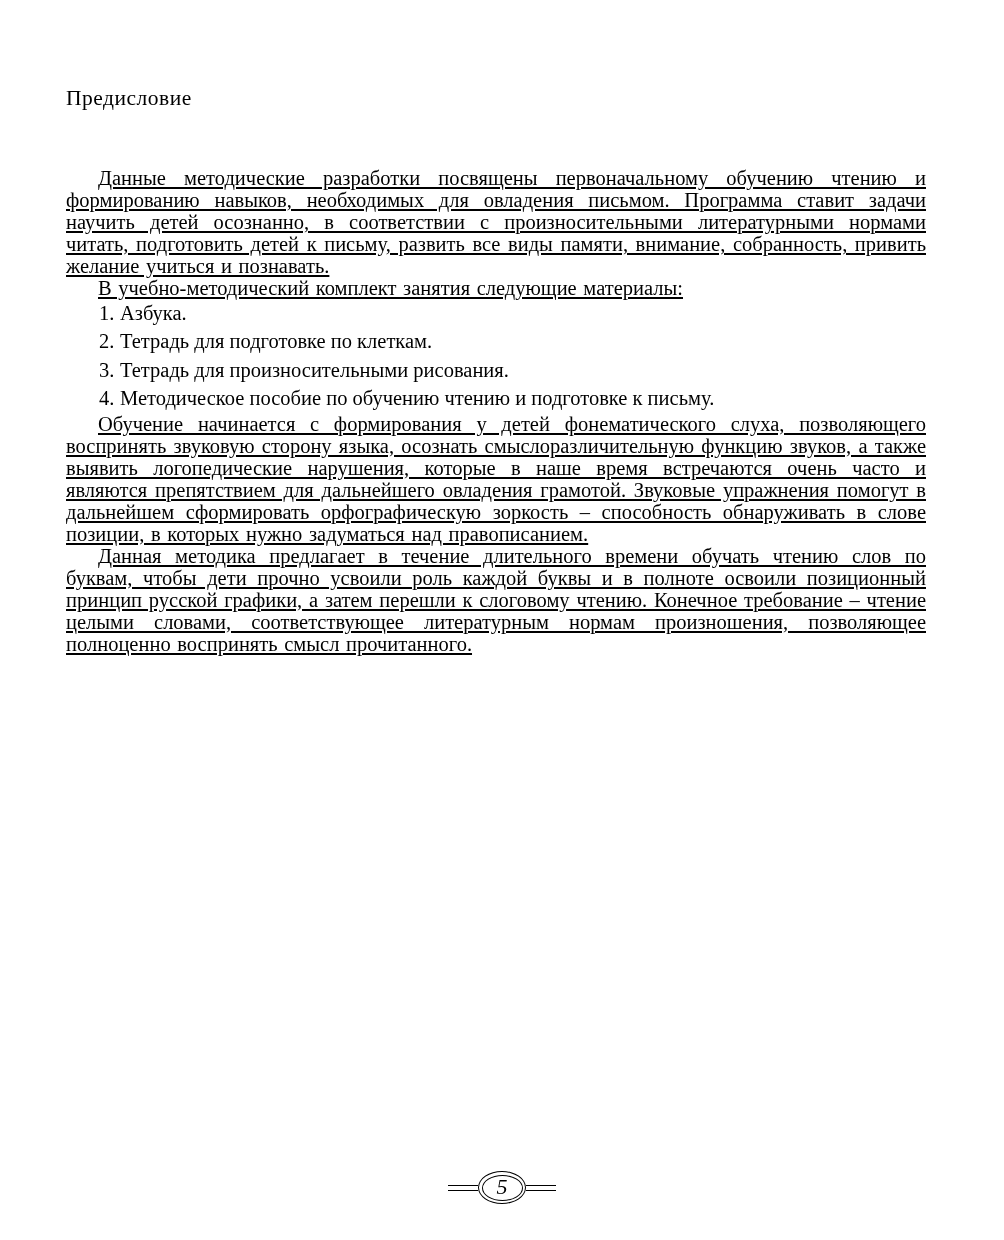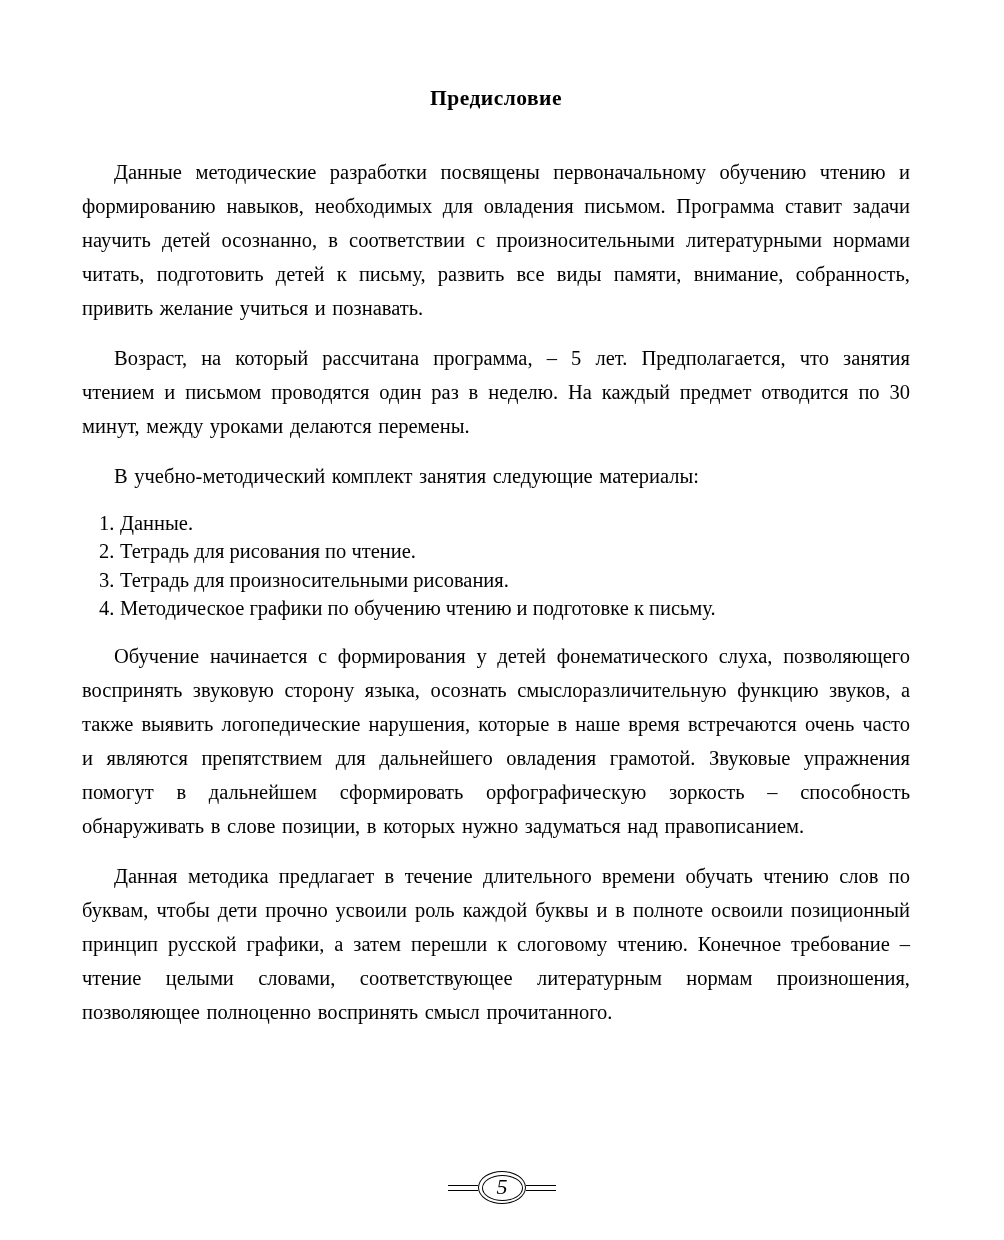--- a/index.html
+++ b/index.html
@@ -21,38 +21,39 @@
     background: #ffffff;
   }
   .content {
     position: absolute;
     left: 66px;
     top: 86px;
     width: 860px;
   }
   h1.doc-title {
     font-size: 21.5px;
-    font-weight: 700;
-    text-align: center;
+    font-weight: 400;
+    text-align: left;
     letter-spacing: 0.5px;
-    margin: 0 0 44px 0;
+    margin: 0 0 56px 0;
   }
   h2.section-title {
     font-size: 21px;
     font-weight: 700;
     text-align: center;
     letter-spacing: 0.4px;
     margin: 36px 0 0 0;
   }
   p.para {
     font-size: 20.5px;
-    line-height: 34px;
+    line-height: 22px;
     text-align: justify;
-    margin: 16px;
+    margin: 0;
     word-spacing: 1.5px;
+    text-decoration: underline;
   }
   .indent { text-indent: 32px; }
   .gap    { margin-top: 28px; }
   .gap2   { margin-top: 33px; }
   .materials-list {
     margin: 0;
     padding: 0;
   }
   .list-item {
     padding-left: 33px;
@@ -111,36 +112,35 @@
 </head>
 <body>
 
 <div class="page">
   <div class="content">
 
     <h1 class="doc-title">Предисловие</h1>
 
     <p class="para indent">Данные методические разработки посвящены первоначальному обучению чтению и формированию навыков, необходимых для овладения письмом. Программа ставит задачи научить детей осознанно, в соответствии с произносительными литературными нормами читать, подготовить детей к письму, развить все виды памяти, внимание, собранность, привить желание учиться и познавать.</p>
 
-    <p class="para indent gap">Возраст, на который рассчитана программа, – 5 лет. Предполагается, что занятия чтением и письмом проводятся один раз в неделю. На каждый предмет отводится по 30 минут, между уроками делаются перемены.</p>
 
     <p class="para indent gap">В учебно-методический комплект занятия следующие материалы:</p>
 
     <div class="materials-list">
       <div class="list-item">
-        <span class="num">1.</span><span>Данные.</span>
+        <span class="num">1.</span><span>Азбука.</span>
       </div>
       <div class="list-item">
-        <span class="num">2.</span><span>Тетрадь для рисования по чтение.</span>
+        <span class="num">2.</span><span>Тетрадь для подготовке по клеткам.</span>
       </div>
       <div class="list-item">
         <span class="num">3.</span><span>Тетрадь для произносительными рисования.</span>
       </div>
       <div class="list-item">
-        <span class="num">4.</span><span>Методическое графики по обучению чтению и подготовке к письму.</span>
+        <span class="num">4.</span><span>Методическое пособие по обучению чтению и подготовке к письму.</span>
       </div>
     </div>
 
 
     <p class="para indent gap2">Обучение начинается с формирования у детей фонематического слуха, позволяющего воспринять звуковую сторону языка, осознать смыслоразличительную функцию звуков, а также выявить логопедические нарушения, которые в наше время встречаются очень часто и являются препятствием для дальнейшего овладения грамотой. Звуковые упражнения помогут в дальнейшем сформировать орфографическую зоркость – способность обнаруживать в слове позиции, в которых нужно задуматься над правописанием.</p>
 
     <p class="para indent">Данная методика предлагает в течение длительного времени обучать чтению слов по буквам, чтобы дети прочно усвоили роль каждой буквы и в полноте освоили позиционный принцип русской графики, а затем перешли к слоговому чтению. Конечное требование – чтение целыми словами, соответствующее литературным нормам произношения, позволяющее полноценно воспринять смысл прочитанного.</p>
 
   </div>
 

